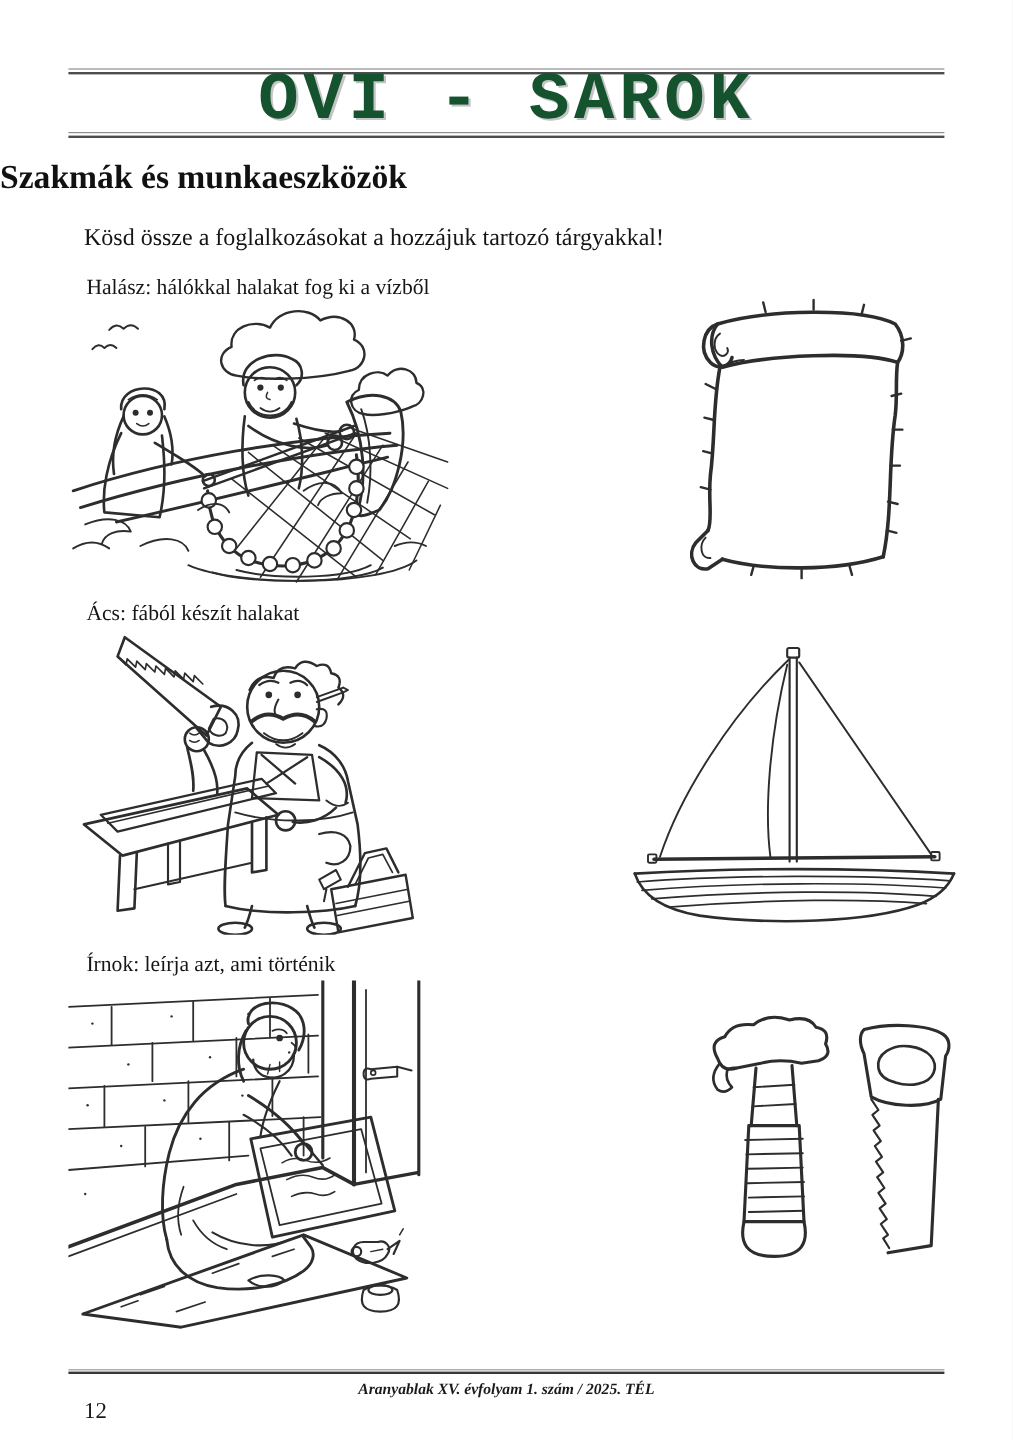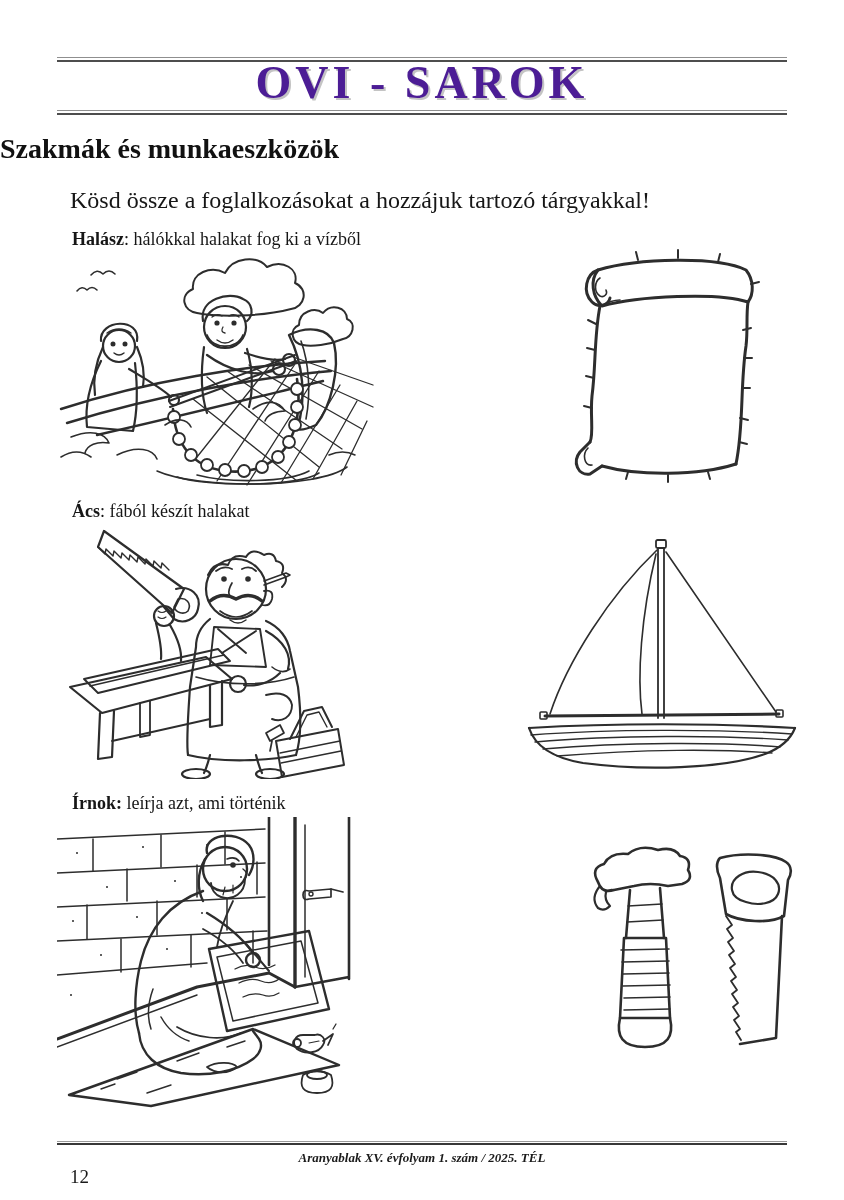--- a/index.html
+++ b/index.html
@@ -8,33 +8,34 @@
     background:#ffffff;overflow:hidden;
     font-family:"Liberation Serif","DejaVu Serif",serif;color:#1a1a1a;
   }
   .abs{position:absolute;}
   .rule-double{
     position:absolute;left:57px;right:57px;height:2px;
     border-top:1px solid #8f8f8f;border-bottom:2px solid #4d4d4d;
   }
   .masthead{
     position:absolute;left:0;right:0;top:56px;height:54px;
-    text-align:center;font-weight:700;font-size:46px;line-height:54px;
-    letter-spacing:4px;color:#4c1d95;
+    text-align:center;font-weight:700;font-size:56px;line-height:54px;
+    letter-spacing:4px;color:#14532d;
     text-shadow:2px 2px 0 #c4c4c4;
+    font-family:Liberation Mono, monospace;
   }
   .sheet-title{
     position:absolute;left:0;right:0;top:133px;text-align:left;
     font-weight:700;font-size:28px;color:#111;
   }
   .instruction{
-    position:absolute;left:70px;top:187px;font-size:24px;color:#161616;
+    position:absolute;left:70px;top:187px;font-size:20px;color:#161616;
   }
   .row-label{position:absolute;left:72px;font-size:18px;color:#161616;}
-  .row-label b{font-weight:700;margin-top:20px;}
+  .row-label b{font-weight:400;margin-top:20px;}
   .footer-rule{
     position:absolute;left:57px;right:57px;top:1141px;height:1px;
     border-top:1px solid #9a9a9a;border-bottom:2px solid #383838;
   }
   .page-number{position:absolute;left:70px;top:1150px;font-size:19px;margin-top:16px;}
   .citation{
     position:absolute;left:0;right:0;top:1150px;text-align:center;
     font-size:13px;font-weight:700;font-style:italic;
   }
   svg{display:block;}

